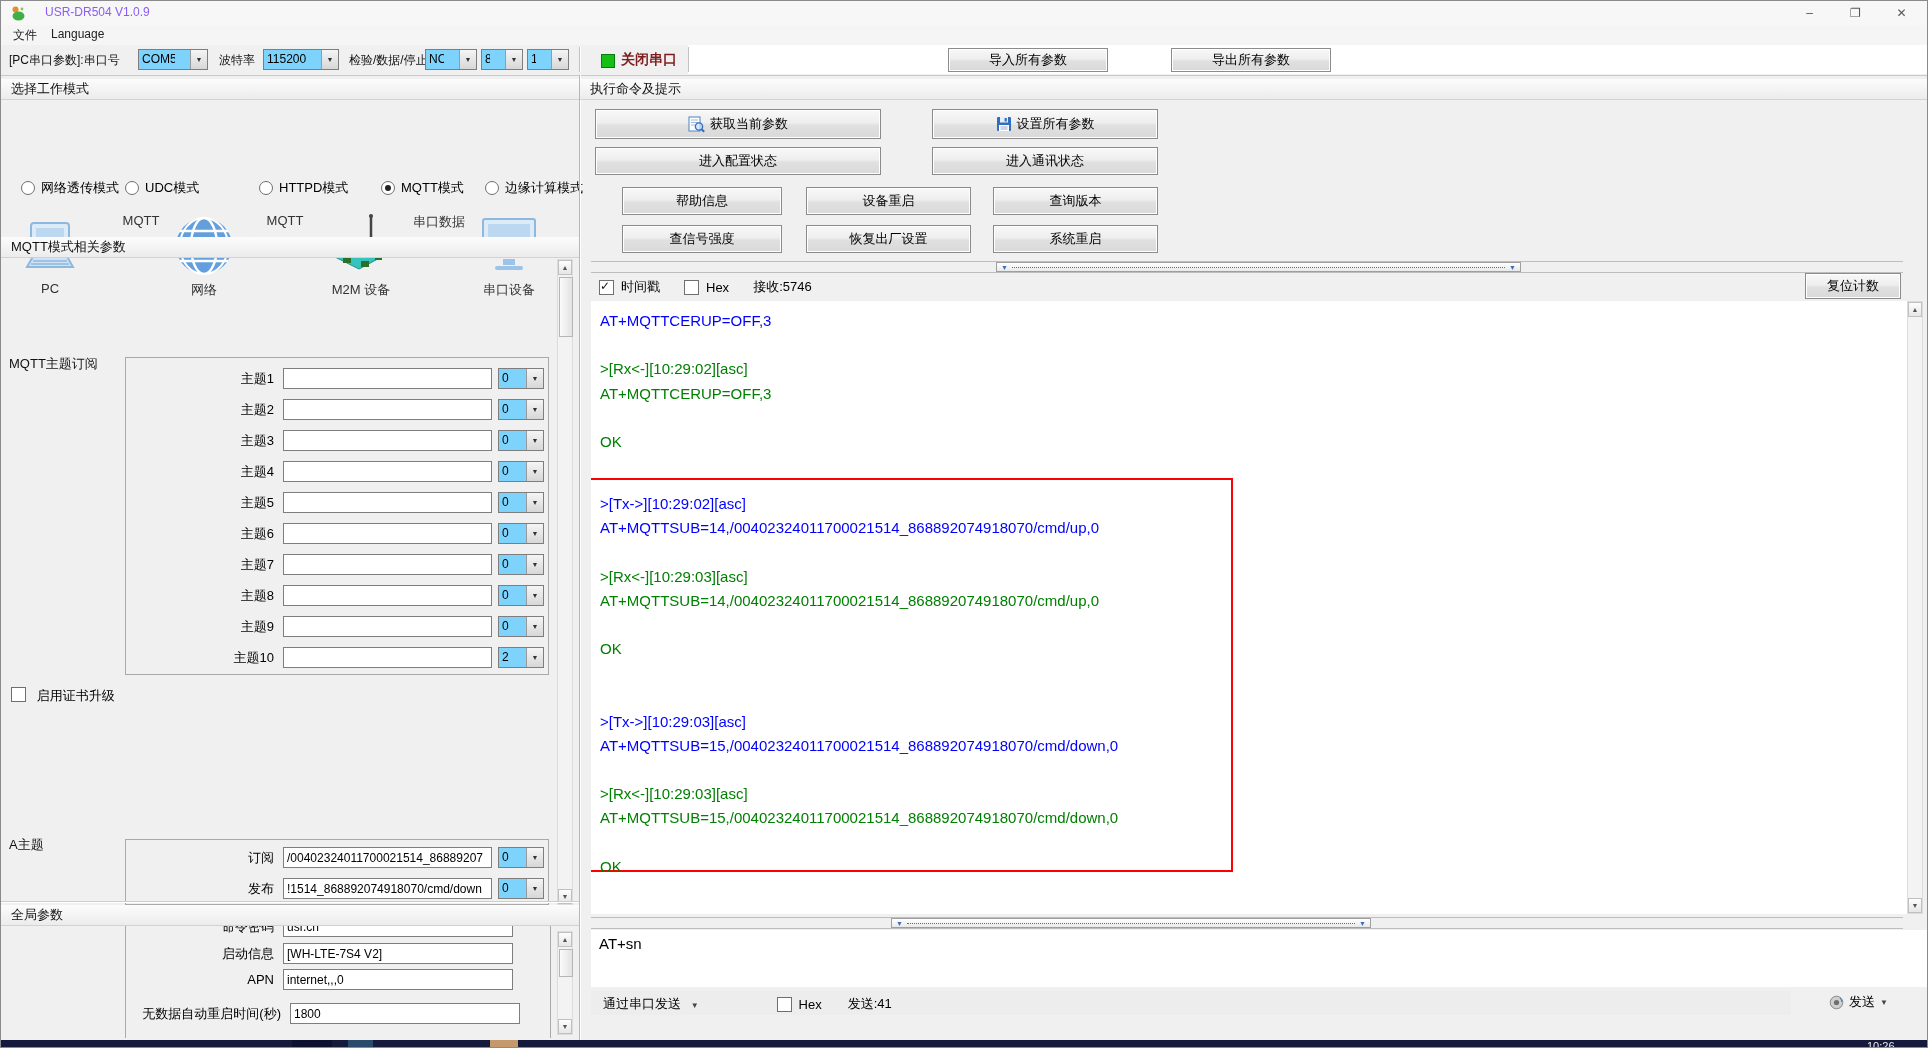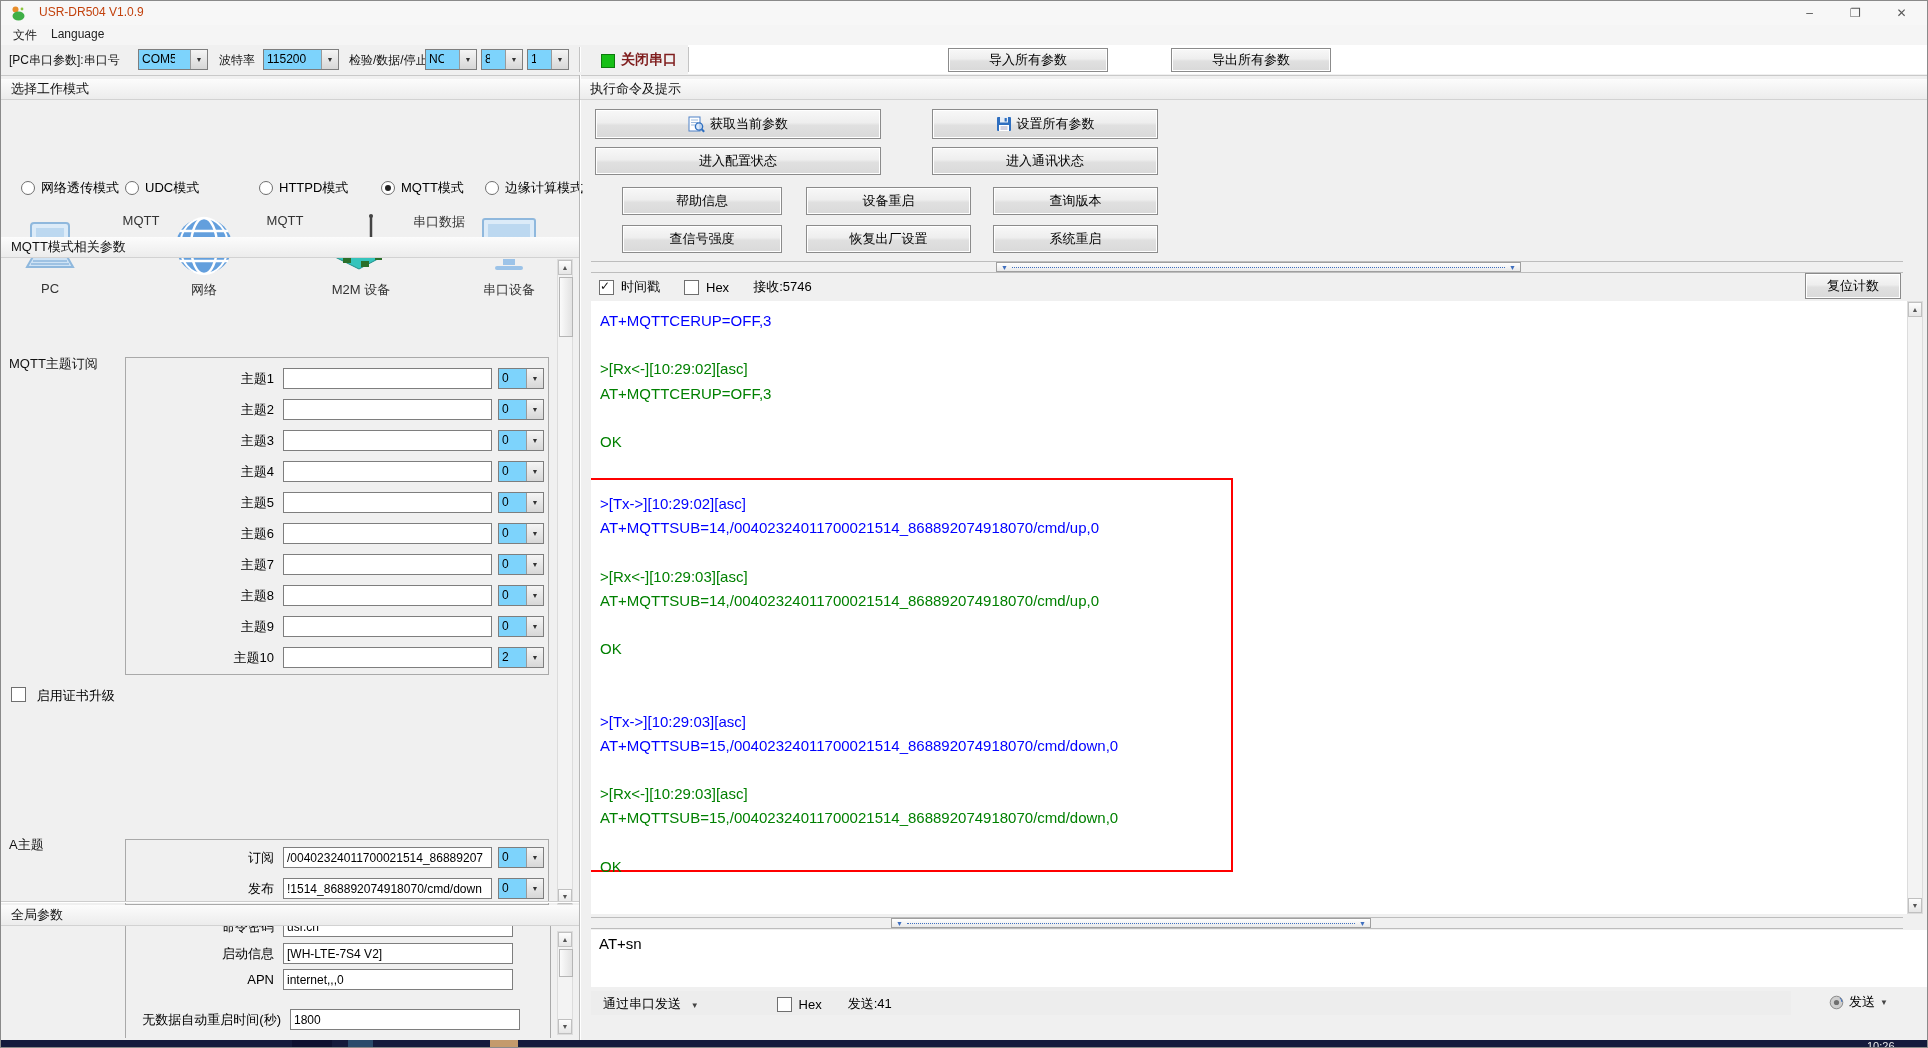--- a/index.html
+++ b/index.html
@@ -2,21 +2,21 @@
 <html><head>
 <meta charset="utf-8">
 <style>
   html,body{margin:0;padding:0;background:#3a3a3a;}
   #app{position:relative;width:1928px;height:1048px;background:#f0f0f0;overflow:hidden;
        font-family:"Liberation Sans","DejaVu Sans",sans-serif;font-size:13px;color:#000;
        border:1px solid #8a8a8a;box-sizing:border-box;}
   .abs{position:absolute;}
   
   .titlebar{position:absolute;left:0;top:0;width:1928px;height:24px;background:#f7f7f7;border-bottom:1px solid #e3e3e3;}
-  .title-text{position:absolute;left:38px;top:4px;font-size:12px;color:#c2410c;}
+  .title-text{position:absolute;left:44px;top:4px;font-size:12px;color:#8b5cf6;}
   .winctl{position:absolute;top:0;height:24px;width:45px;display:flex;align-items:center;justify-content:center;color:#555;font-size:12px;}
   .menubar{position:absolute;left:0;top:24px;width:1928px;height:20px;background:#f5f5f5;}
   .menu-item{position:absolute;top:2px;font-size:12px;color:#222;}
   .toolbar{position:absolute;left:0;top:44px;width:1928px;height:30px;background:#f0f0f0;border-bottom:1px solid #c9c9c9;}
   .toolbar-white{position:absolute;left:687px;top:0;width:1241px;height:29px;background:#ffffff;}
   .tlabel{position:absolute;top:7px;font-size:12px;color:#111;white-space:nowrap;}
   .vsep{position:absolute;top:2px;height:25px;width:1px;background:#c3c3c3;box-shadow:1px 0 0 #fff;}
   
   .combo{position:absolute;display:flex;align-items:stretch;border:1px solid #7e7e7e;background:#7dd3fc;height:21px;box-sizing:border-box;gap:15px;}
   .combo .cval{flex:1;padding:2px 3px 0 3px;font-size:12px;overflow:hidden;white-space:nowrap;}
@@ -328,21 +328,21 @@
 
     <div class="abs" style="left:124px;top:851px;width:424px;height:112px;border-left:1px solid #a9a9a9;border-right:1px solid #a9a9a9;overflow:hidden">
       <div class="frow" style="margin:-10px 0 6px 0">
         <span class="flabel">命令密码</span>
         <input class="tinput" style="width: 230px;" value="usr.cn">
       </div>
       <div class="frow" style="margin-bottom:5px">
         <span class="flabel">启动信息</span>
         <input class="tinput" style="width: 230px;" value="[WH-LTE-7S4 V2]">
       </div>
-      <div class="frow" style="margin-bottom:19px">
+      <div class="frow" style="margin-bottom:13px">
         <span class="flabel">APN</span>
         <input class="tinput" style="width: 230px;" value="internet,,,0">
       </div>
       <div class="frow">
         <span class="flabel" style="width:155px">无数据自动重启时间(秒)</span>
         <input class="tinput" style="width: 230px;" value="1800">
       </div>
     </div>
 
     <div class="vsb" style="left:556px;top:856px;height:104px">

